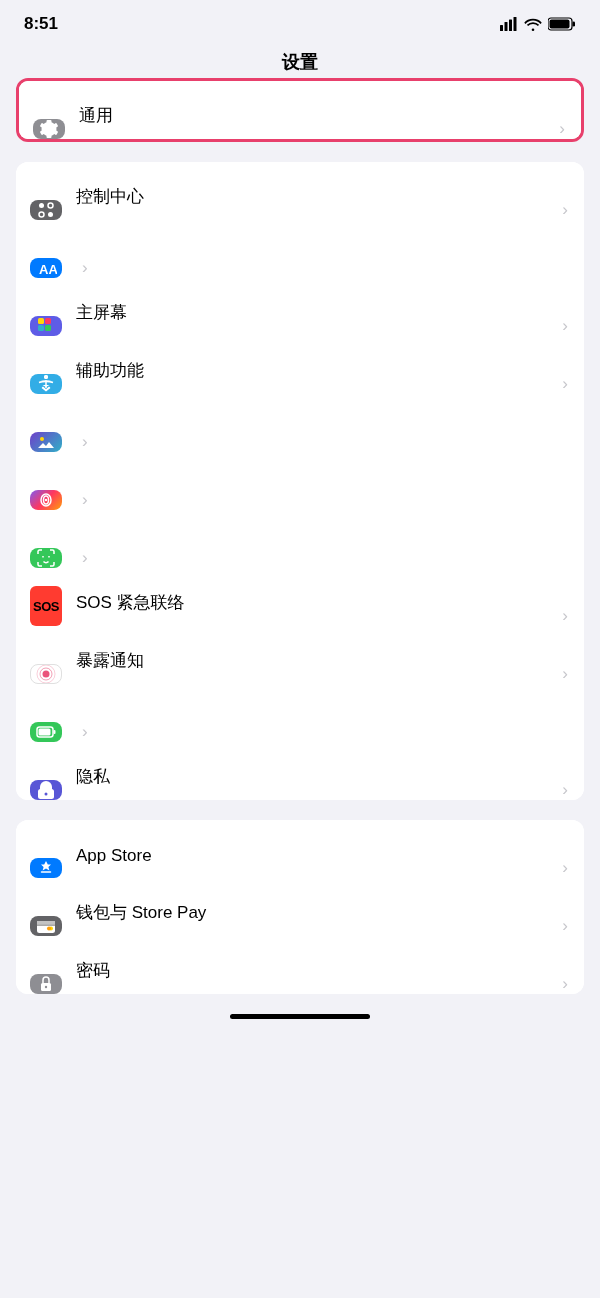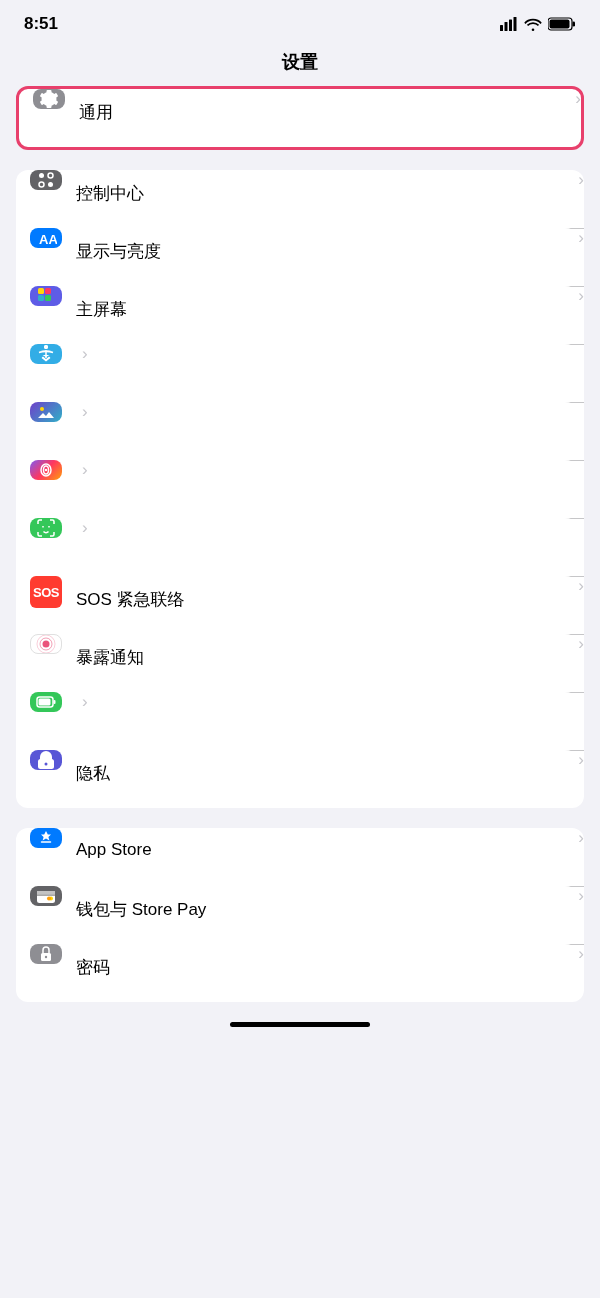--- a/index.html
+++ b/index.html
@@ -28,42 +28,41 @@
       gap: 6px;
     }
     .status-icons svg {
       fill: #000;
     }
     .page-title {
       text-align: center;
       font-size: 18px;
       font-weight: 600;
       color: #000;
-      padding: 8px 0 12px 0;
+      padding: 8px 0 4px 0;
       background: #f2f2f7;
     }
     .settings-group {
       background: #fff;
       border-radius: 12px;
       margin: 0 16px 20px 16px;
       overflow: hidden;
     }
     .settings-group.highlighted {
       border: 3px solid #e8406c;
       border-radius: 12px;
     }
     .settings-item {
       display: flex;
-      align-items: flex-start;
-      padding: 0 0 0 0;
+      align-items: flex-end;
+      padding: 0 16px 0 0;
       min-height: 58px;
       background: #fff;
       cursor: pointer;
       position: relative;
-      border-radius: 19px;
     }
     .settings-item:not(:last-child)::after {
       content: '';
       position: absolute;
       bottom: 0;
       left: 60px;
       right: 0;
       height: 0.5px;
       background: #c6c6c8;
     }
@@ -105,26 +104,26 @@
     .icon-blue { background: #007aff; }
     .icon-purple { background: #5e5ce6; }
     .icon-cyan { background: #32ade6; }
     .icon-green { background: #34c759; }
     .icon-indigo { background: #5856d6; }
     .icon-gradient-siri {
       background: linear-gradient(135deg, #7f5af0, #ff375f, #ff9f0a);
     }
     .sos-badge {
       background: #ff3b30;
-      color: #ffffff;
+      color: #000000;
       font-size: 13px;
       font-weight: 700;
       border-radius: 6px;
       width: 32px;
-      height: 32px;
+      height: 40px;
       display: flex;
       align-items: center;
       justify-content: center;
       letter-spacing: -0.5px;
     }
     .home-bar {
       width: 140px;
       height: 5px;
       background: #000;
       border-radius: 3px;
@@ -194,21 +193,20 @@
   </div>
 
   <div class="settings-item">
     <div class="settings-item-icon">
       <div class="icon-wrap icon-blue">
         <svg viewBox="0 0 22 22" fill="white">
           <text x="4" y="17" font-size="13" font-weight="700" fill="white" font-family="Arial">AA</text>
         </svg>
       </div>
     </div>
-    <span class="settings-item-label">显示与亮度</span>
     <span class="chevron">›</span>
   </div>
 
   <div class="settings-item">
     <div class="settings-item-icon">
       <div class="icon-wrap icon-purple">
         <svg viewBox="0 0 22 22" fill="white">
           <rect x="3" y="3" width="6" height="6" rx="1.5" fill="#ffd60a"></rect>
           <rect x="10" y="3" width="6" height="6" rx="1.5" fill="#ff375f"></rect>
           <rect x="3" y="10" width="6" height="6" rx="1.5" fill="#30b0c7"></rect>
@@ -228,20 +226,21 @@
           <path d="M4 8.5c2.3-.8 4.7-1.2 7-1.2s4.7.4 7 1.2M11 10v7m-3.5-5l3.5 2 3.5-2"></path>
           <line x1="7.5" y1="14" x2="11" y2="17" stroke="white" stroke-width="1.5"></line>
           <line x1="14.5" y1="14" x2="11" y2="17" stroke="white" stroke-width="1.5"></line>
           <circle cx="11" cy="4" r="2" fill="white"></circle>
           <path d="M11 7.3v7.7" stroke="white" stroke-width="1.5"></path>
           <path d="M4 9.5c2-.7 4.5-1.1 7-1.1s5 .4 7 1.1" stroke="white" stroke-width="1.5" fill="none"></path>
           <path d="M7 14.5l4 3 4-3" stroke="white" stroke-width="1.5" fill="none"></path>
         </svg>
       </div>
     </div>
+    <span class="settings-item-label">辅助功能</span>
     <span class="chevron">›</span>
   </div>
 
   <div class="settings-item">
     <div class="settings-item-icon">
       <div class="icon-wrap" style="background:linear-gradient(135deg,#6e40c9,#30b0c7);">
         <svg viewBox="0 0 22 22" fill="white">
           <circle cx="7" cy="8" r="2" fill="#ffd60a"></circle>
           <path d="M3 17l5-5 3 3 3-4 5 6H3z" fill="white"></path>
         </svg>

